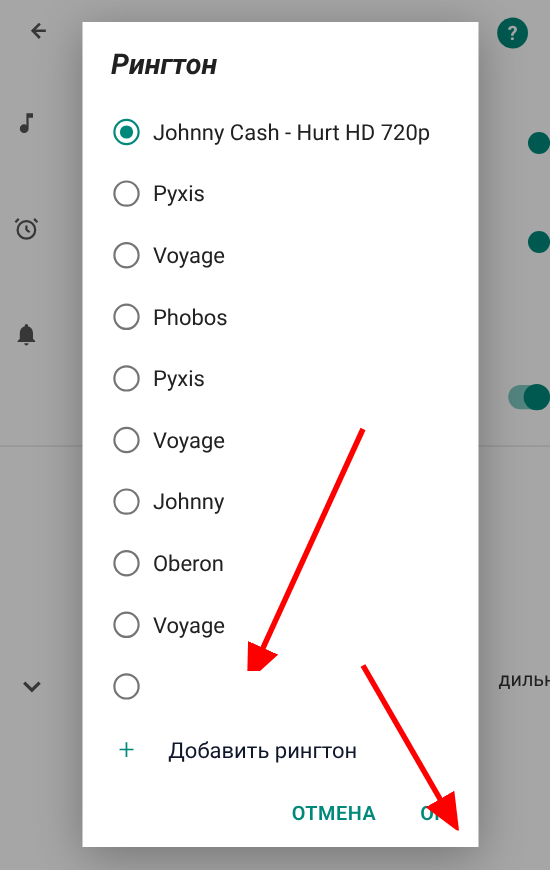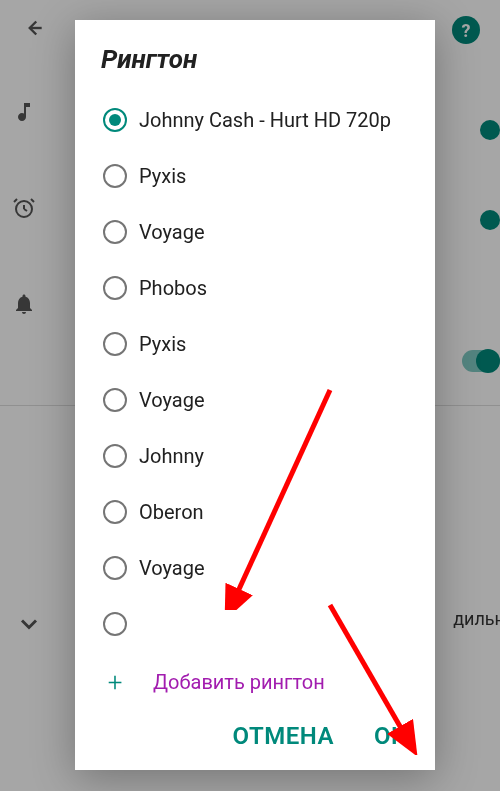--- a/index.html
+++ b/index.html
@@ -217,34 +217,34 @@
       align-items: center;
       justify-content: center;
       color: #00897b;
       font-size: 26px;
       font-weight: 300;
       flex-shrink: 0;
     }
     
     .add-label {
       font-size: 20px;
-      color: #a21caf;
+      color: #0f172a;
     }
     
     .dialog-actions {
       display: flex;
       justify-content: flex-end;
       gap: 40px;
       padding: 16px 28px 20px;
     }
     
     .dialog-button {
       background: none;
       border: none;
-      font-size: 24px;
+      font-size: 18px;
       font-weight: 600;
       color: #00897b;
       cursor: pointer;
       letter-spacing: 0.5px;
     }
     
     .arrow {
       position: absolute;
       z-index: 20;
       pointer-events: none;

